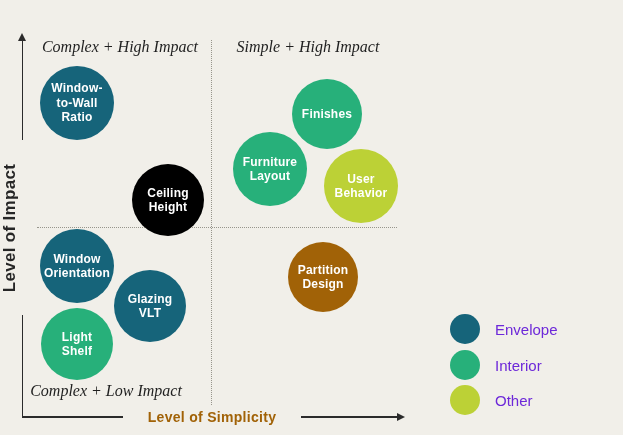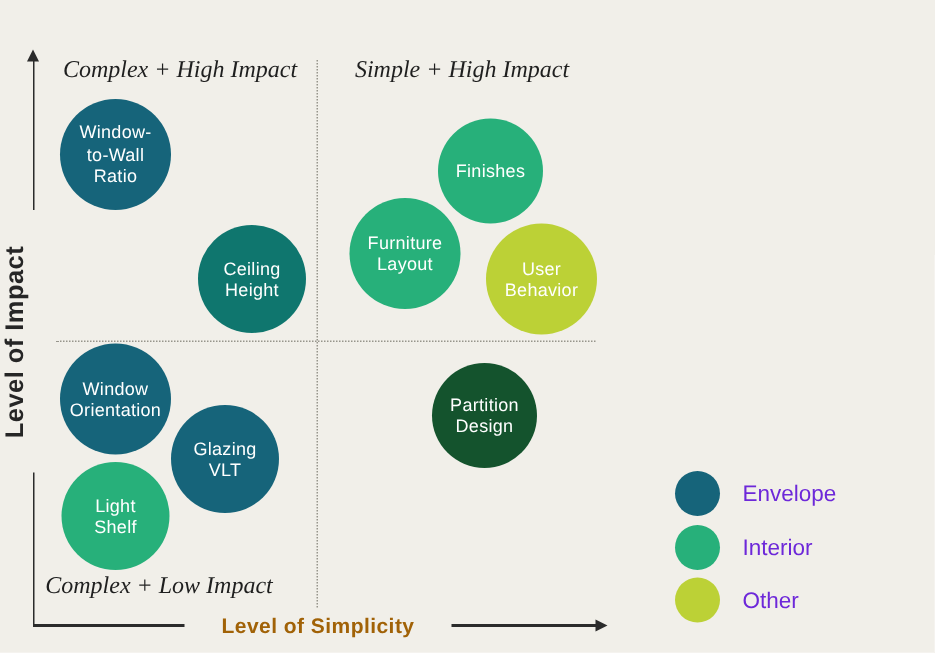--- a/index.html
+++ b/index.html
@@ -47,21 +47,21 @@
   }
   .quad-label{
     position:absolute;transform:translate(-50%,-50%);
     font-family:"Liberation Serif","DejaVu Serif",serif;
     font-style:italic;font-size:16px;color:#1f1f1f;white-space:nowrap;
   }
   
   .bubble{
     position:absolute;border-radius:50%;
     display:flex;align-items:center;justify-content:center;text-align:center;
-    color:#ffffff;font-weight:normal;font-size:12px;line-height:1.2;
+    color:#ffffff;font-weight:bold;font-size:12px;line-height:1.2;
     white-space:pre-line;letter-spacing:.2px;
   }
   
   .legend-title{
     position:absolute;left:538px;top:290px;
     transform:translate(-50%,-50%);
     font-size:19px;font-weight:bold;color:#222222;white-space:nowrap;
     letter-spacing:.2px;
   }
   .legend-item{position:absolute;left:450px;height:30px;display:flex;align-items:center;}
@@ -87,34 +87,34 @@
   <div class="divider-h"></div>
 
   <div class="quad-label" style="left:120px;top:47px;">Complex + High Impact</div>
   <div class="quad-label" style="left:308px;top:47px;">Simple + High Impact</div>
   <div class="quad-label" style="left:106px;top:391px;">Complex + Low Impact</div>
 
   <div id="bubble-layer">
       <div class="bubble" style="left: 40px; top: 66px; height: 74px; width: 74px; background: rgb(22, 100, 122);">Window-
 to-Wall
 Ratio</div>
-      <div class="bubble" style="left: 132px; top: 150px; height: 72px; width: 72px; background: #0f766e;">Ceiling
+      <div class="bubble" style="left: 132px; top: 164px; height: 72px; width: 72px; background: #000000;">Ceiling
 Height</div>
       <div class="bubble" style="left: 292px; top: 79px; height: 70px; width: 70px; background: rgb(39, 176, 122);">Finishes</div>
       <div class="bubble" style="left: 233px; top: 132px; height: 74px; width: 74px; background: rgb(39, 176, 122);">Furniture
 Layout</div>
       <div class="bubble" style="left: 324px; top: 149px; height: 74px; width: 74px; background: rgb(188, 209, 54);">User
 Behavior</div>
       <div class="bubble" style="left: 40px; top: 229px; height: 74px; width: 74px; background: rgb(22, 100, 122);">Window
 Orientation</div>
       <div class="bubble" style="left: 114px; top: 270px; height: 72px; width: 72px; background: rgb(22, 100, 122);">Glazing
 VLT</div>
       <div class="bubble" style="left: 41px; top: 308px; height: 72px; width: 72px; background: rgb(39, 176, 122);">Light
 Shelf</div>
-      <div class="bubble" style="left: 288px; top: 242px; height: 70px; width: 70px; background: #14532d;">Partition
+      <div class="bubble" style="left: 288px; top: 242px; height: 70px; width: 70px; background: #a16207;">Partition
 Design</div>
     </div>
 
   <div id="legend-items">
       <div class="legend-item" style="top: 314px;">
         <div class="legend-swatch" style="background: rgb(22, 100, 122);"></div>
         <div class="legend-label">Envelope</div>
       </div>
       <div class="legend-item" style="top: 350px;">
         <div class="legend-swatch" style="background: rgb(39, 176, 122);"></div>

